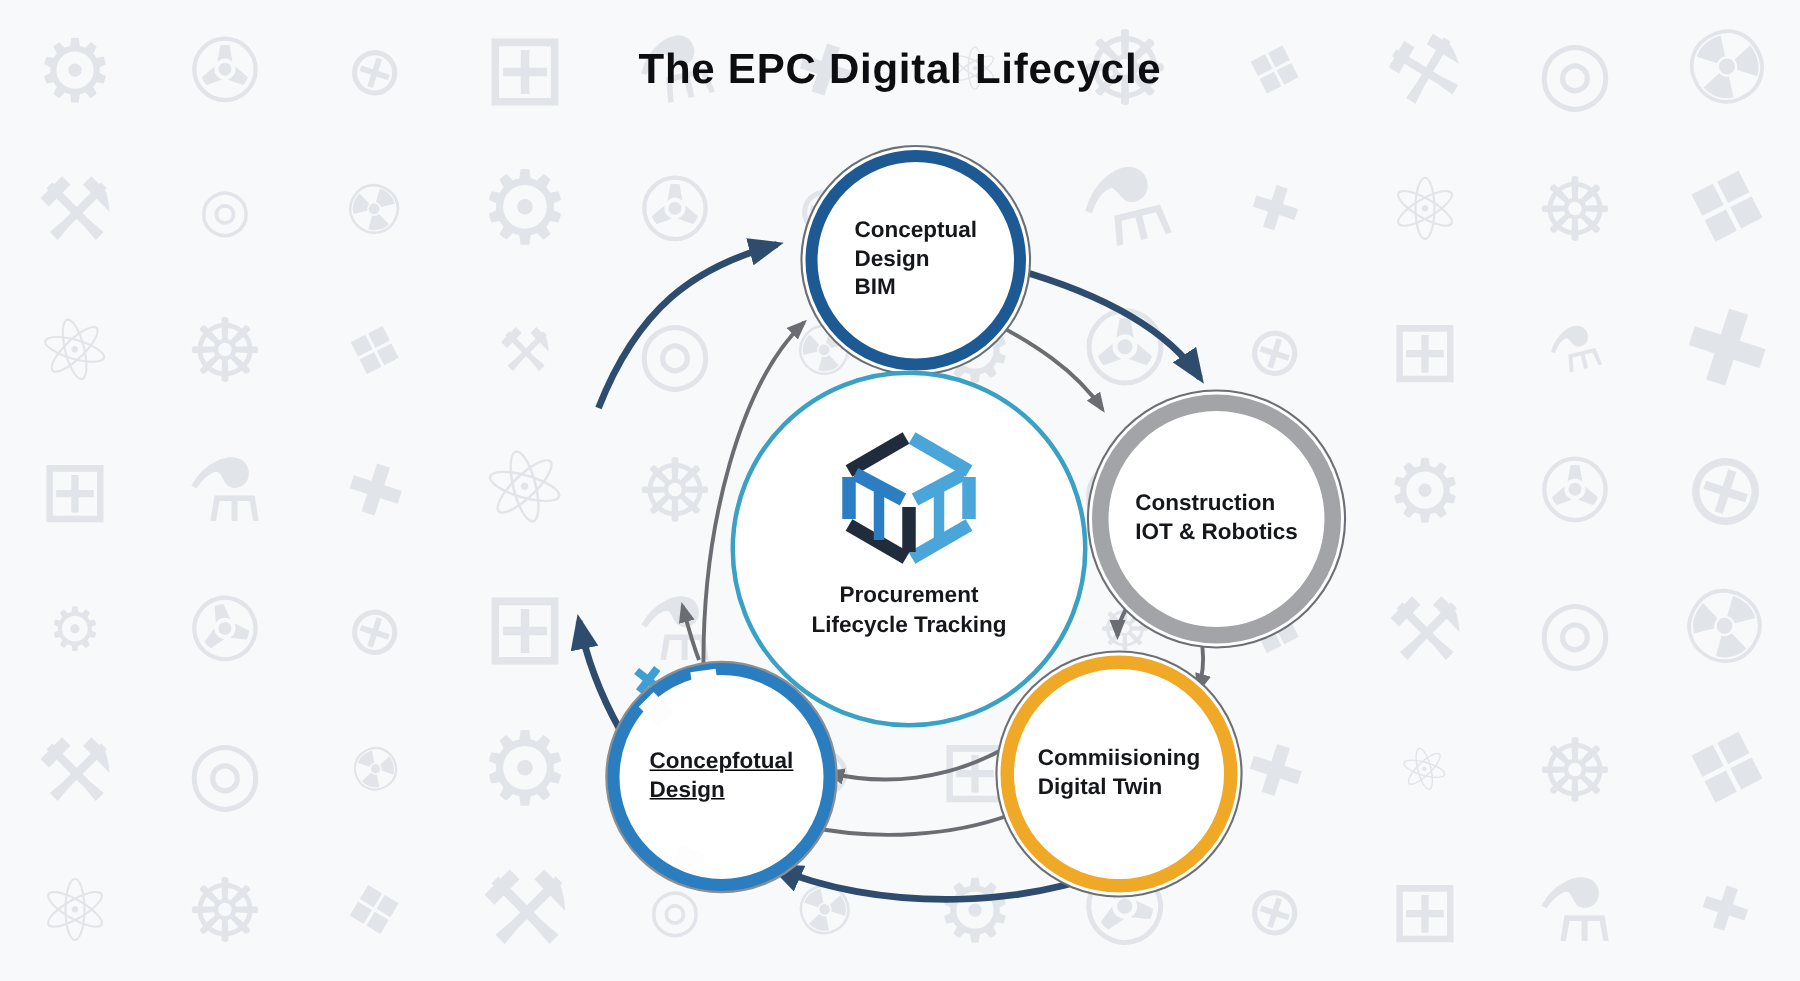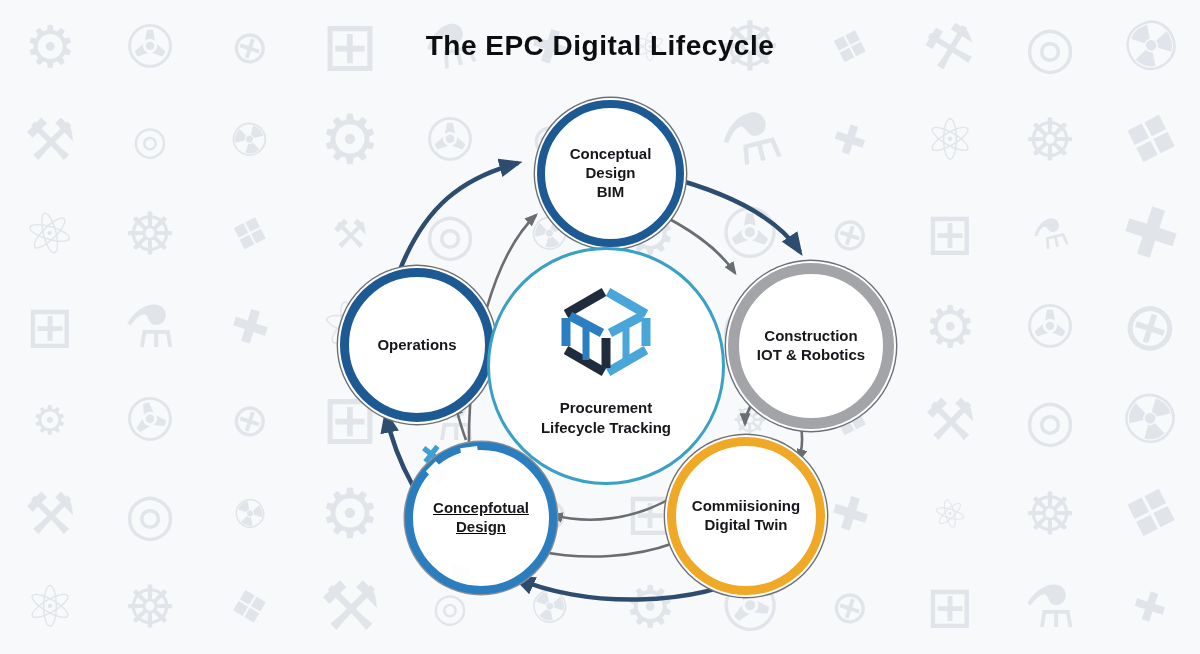--- a/index.html
+++ b/index.html
@@ -16,38 +16,38 @@
   .bg span:nth-child(5n){transform:rotate(-14deg);}
   .bg span:nth-child(7n){font-size:40px;}
 
   .title{position:absolute;z-index:3;top:30px;left:0;width:100%;text-align:center;
          font-size:28px;font-weight:bold;letter-spacing:.5px;color:#0d0e11;margin:0;}
 
   svg.arrows{position:absolute;left:0;top:0;z-index:1;}
 
   .node{position:absolute;z-index:2;background:#fff;border-radius:50%;border-style:solid;
         box-shadow:0 0 0 2px #fff,0 0 0 3.4px #6b7077;
-        display:flex;align-items:center;justify-content:center;text-align:center;}
+        display:flex;align-items:center;justify-content:center;}
   .node-label{font-weight:bold;font-size:15px;line-height:1.25;color:#15171a;}
   .node-label span{display:block;}
 
   .node-top{left:537px;top:100px;width:131px;height:131px;border-width:8px;}
   .node-left{left:340px;top:268px;width:136px;height:136px;border-width:9px;}
   .node-right{left:728px;top:263px;width:144px;height:144px;border-width:11px;}
   .node-bottom-right{left:667px;top:437px;width:140px;height:140px;border-width:9px;}
   .node-bottom-left{left:405px;top:442px;width:136px;height:136px;border-width:8px;box-shadow:0 0 0 1.5px #8b8f94;text-decoration:underline;}
 
   .ring-gap{position:absolute;background:#fdfdfe;z-index:4;}
   .gap1{left:15px;top:16px;width:19px;height:14px;transform:rotate(45deg);}
   .gap2{left:48px;top:-3px;width:17px;height:12px;transform:rotate(-8deg);}
   .gap3{left:38px;top:116px;width:18px;height:13px;transform:rotate(22deg);}
 
   .node-center{position:absolute;z-index:2;left:487px;top:247px;width:232px;height:232px;
         background:#fff;border:3px solid;border-radius:50%;
-        display:flex;flex-direction:column;align-items:center;text-align:center;gap:11px;}
+        display:flex;flex-direction:column;align-items:center;text-align:center;}
   .node-center svg{margin-top:34px;}
   .center-label{margin-top:9px;font-weight:bold;font-size:15px;line-height:1.3;color:#15171a;}
   .center-label span{display:block;}
 
   .cross{position:absolute;z-index:2;left:420px;top:441px;font-size:27px;font-weight:bold;
          font-family:"DejaVu Sans",sans-serif;transform:rotate(38deg);line-height:1;}
 </style>
 </head>
 <body>
 
@@ -193,25 +193,20 @@
   <div class="node node-bottom-left" style="border-color: rgb(42, 125, 191);">
     <span class="ring-gap gap1"></span>
     <span class="ring-gap gap2"></span>
     <span class="ring-gap gap3"></span>
     <div class="node-label">
       <span>Concepfotual</span>
       <span>Design</span>
     </div>
   </div>
 
-  <div class="node node-left" style="border-color: rgb(29, 90, 148);">
-    <div class="node-label">
-      <span>Operations</span>
-    </div>
-  </div>
 
   <div class="node-center" style="border-color: rgb(58, 160, 196);">
     <svg width="104" height="94" viewBox="0 0 104 94">
       <g fill="none" stroke-linecap="butt">
         <path d="M12,30 L50,8" stroke-width="9" style="stroke: rgb(32, 44, 60);"></path>
         <path d="M54,8 L92,30" stroke-width="9" style="stroke: rgb(74, 166, 217);"></path>
         <path d="M92,34 L92,62" stroke-width="9" style="stroke: rgb(74, 166, 217);"></path>
         <path d="M92,66 L54,88" stroke-width="9" style="stroke: rgb(74, 166, 217);"></path>
         <path d="M50,88 L12,66" stroke-width="9" style="stroke: rgb(32, 44, 60);"></path>
         <path d="M12,62 L12,34" stroke-width="9" style="stroke: rgb(43, 126, 194);"></path>

